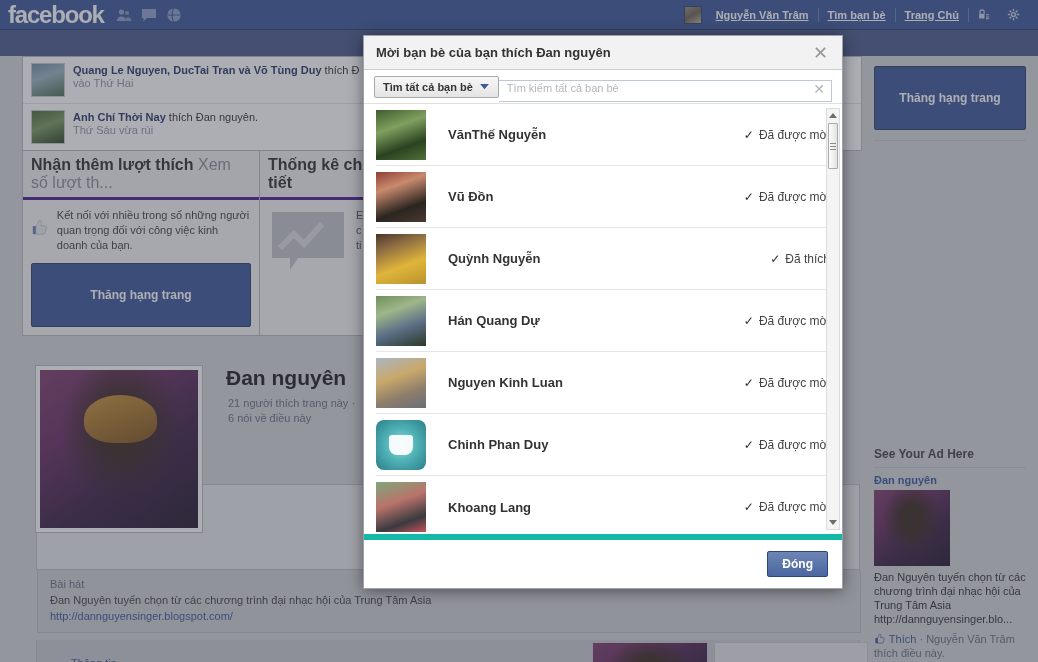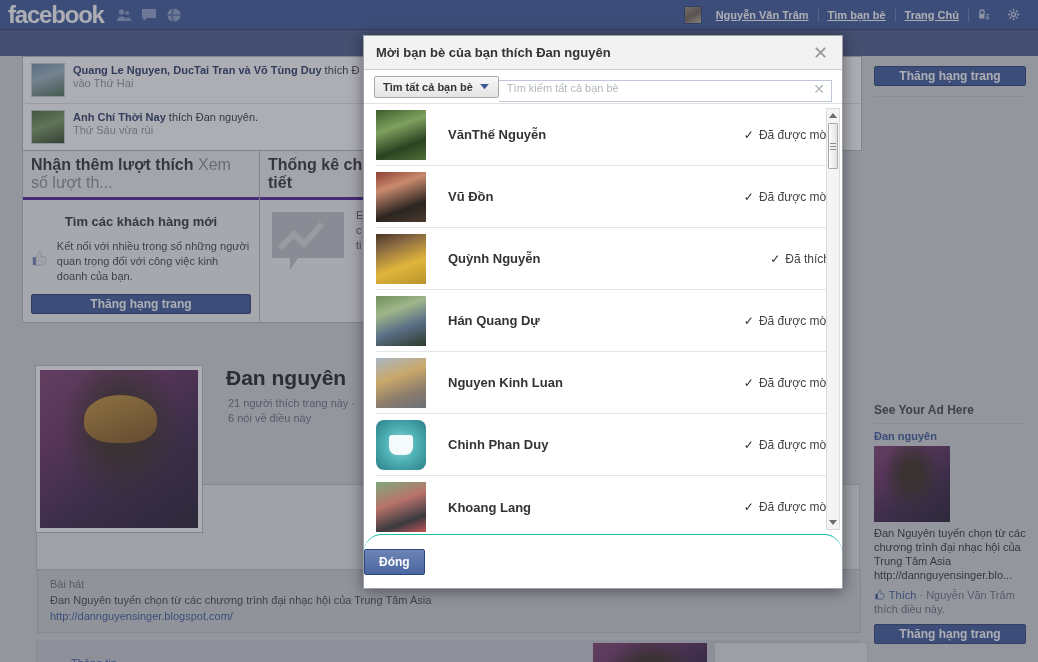--- a/index.html
+++ b/index.html
@@ -106,21 +106,21 @@
     border-bottom: 3px solid #4c1d95; background: #f0f0f0;
   }
   .half-head .muted { color: #8b8e96; font-weight: normal; }
   .half-body { padding: 8px; }
   .promo-title { text-align: center; font-weight: bold; font-size: 13px; color: #333; margin: 6px 0 10px; }
   .promo-row { display: flex; gap: 8px; }
   .promo-text { font-size: 11px; color: #444; line-height: 15px; }
   .btn-blue {
     display: block; text-align: center; color: #fff; font-weight: bold;
     font-size: 12px; background: #3b5998; border: 1px solid #2b4170;
-    padding: 2px 10px; border-radius: 2px;
+    padding: 24px 10px; border-radius: 2px;
   }
   .stat-ph { width: 80px; height: 70px; }
 
   
   .profile-wrap { position: absolute; left: 12px; top: 298px; width: 850px; }
   .cover-photo {
     position: absolute; left: 24px; top: 12px; width: 166px; height: 166px;
     border: 4px solid #fff; box-shadow: 0 0 0 1px #b9bbc0;
     background:
       radial-gradient(ellipse at 52% 36%, #3a2a22 0%, #3a2a22 18%, rgba(58,42,34,0) 52%),
@@ -244,22 +244,22 @@
   .sb-arrow { height: 13px; display:flex; align-items:center; justify-content:center; }
   .sb-thumb {
     position: absolute; top: 14px; left: 1px; width: 10px; height: 46px;
     background: linear-gradient(90deg,#fdfdfd,#e2e2e2);
     border: 1px solid #a9a9a9; border-radius: 1px;
     display: flex; align-items: center; justify-content: center;
   }
   .sb-grip { width: 6px; height: 1px; background: #8b8b8b; box-shadow: 0 3px 0 #8b8b8b, 0 -3px 0 #8b8b8b; }
 
   .modal-foot {
-    height: 54px; border-top: 1px solid #14b8a6; background: #fff;
-    display: flex; align-items: center; padding-right: 14px; border-radius: 18px;
+    height: 54px; border-top: 6px solid #14b8a6; background: #fff;
+    display: flex; align-items: center; justify-content: flex-end; padding-right: 14px;
   }
   .btn-close {
     background: linear-gradient(#6d84b4,#4b67a1); border: 1px solid #29487d;
     color: #fff; font-size: 12px; font-weight: bold; padding: 5px 14px; border-radius: 2px;
   }
 
   
   .av1 { background: linear-gradient(160deg,#3f5d2e 0%,#7fa05f 35%,#2b4220 70%,#50703a 100%); }
   .av2 { background: linear-gradient(160deg,#8e4035 0%,#c98a6e 30%,#2b2520 70%,#4a3a30 100%); }
   .av3 { background: linear-gradient(160deg,#4a3526 0%,#8a6a42 25%,#e0b53b 62%,#b8932c 100%); }
@@ -302,21 +302,20 @@
           </div>
         </div>
 
         <div class="twocol">
           <div class="halfcard" style="width:238px;">
             <div class="half-head">
               <span>Nhận thêm lượt thích</span>
               <span class="muted">Xem số lượt th...</span>
             </div>
             <div class="half-body">
-              <div class="promo-title">Tìm các khách hàng mới</div>
               <div class="promo-row">
                 <svg width="40" height="38" viewBox="0 0 40 38">
                   <path d="M4 17h8v18H4z" fill="#6d84b4"></path>
                   <path d="M13 35c8 0 14 1 18-2 2-2 3-12 3-14 0-2-2-3-4-3h-8c1-3 2-6 1-9-1-3-5-4-6-1-1 4-2 8-6 11v18z" fill="#e8eaef" stroke="#9aa3b5" stroke-width="1.2"></path>
                 </svg>
                 <div class="promo-text">Kết nối với nhiều trong số những người quan trọng đối với công việc kinh doanh của bạn.</div>
               </div>
               <div class="btn-blue" style="margin-top:10px;">Thăng hạng trang</div>
             </div>
           </div>

